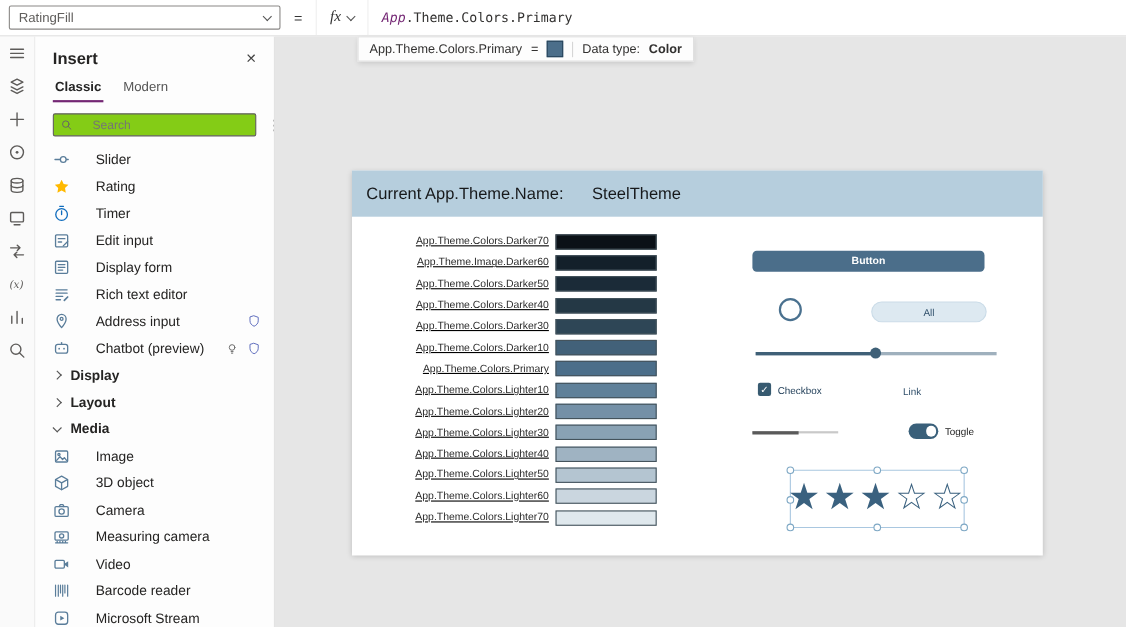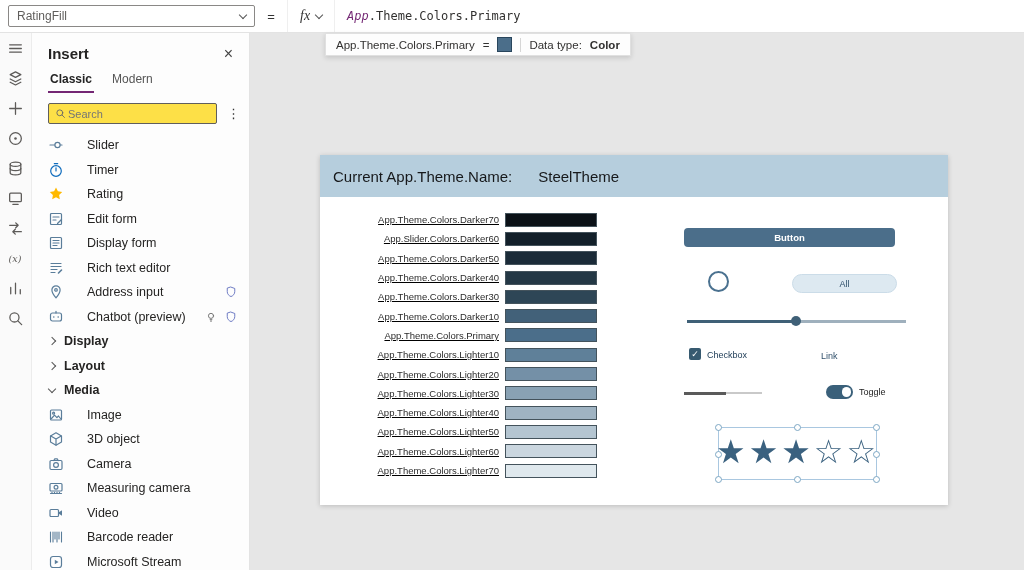--- a/index.html
+++ b/index.html
@@ -42,22 +42,22 @@
   
   .panel { position:absolute; left:32px; top:33px; width:218px; bottom:0; background:#fdfdfd;
            border-right:1px solid #e3e3e3; overflow:hidden; z-index:10; }
   .panel-head { display:flex; justify-content:space-between; align-items:flex-end; padding:12px 16px 4px 16px; }
   .panel-title { font-size:15px; font-weight:bold; color:#252423; }
   .panel-close { font-size:16px; color:#444; line-height:1; cursor:default; }
   .tabs { display:flex; gap:16px; padding:2px 16px 0 16px; }
   .tab { font-size:12px; color:#555; padding:4px 2px 5px 2px; border-bottom:2px solid transparent; }
   .tab.active { font-weight:bold; color:#242424; border-bottom:2px solid #742774; }
   .search-row { display:flex; align-items:center; gap:10px; padding:10px 12px 6px 16px; }
-  .search-box { flex:1; height:21px; border:1px solid #605e5c; border-radius:2px; background:#fde047;
-                display:flex; align-items:center; padding:0 6px; gap:2px; }
+  .search-box { flex:1; height:21px; border:1px solid #605e5c; border-radius:2px; background:#84cc16;
+                display:flex; align-items:center; padding:0 6px; gap:18px; }
   .search-box svg { width:11px; height:11px; stroke:#666; fill:none; stroke-width:1.3; stroke-linecap:round; }
   .search-box input { border:none; outline:none; flex:1; font-size:11px; color:#333; font-family:"Liberation Sans",sans-serif; background:transparent; min-width:0; }
   .kebab { font-size:13px; color:#333; letter-spacing:0; }
   .list { padding-top:3px; }
   .item, .section { height:24.5px; display:flex; align-items:center; padding:0 12px 0 16px;
                     font-size:12.5px; color:#252423; gap:7px; }
   .section { font-weight:bold; gap:9px; padding-left:17px; }
   .i16 { width:16px; height:16px; flex:0 0 16px; display:flex; align-items:center; justify-content:center; }
   .i16 svg { width:16px; height:16px; stroke:#5a7d9a; fill:none; stroke-width:1.2; stroke-linecap:round; stroke-linejoin:round; }
   .i12 { width:13px; height:13px; flex:0 0 13px; display:flex; align-items:center; justify-content:center; }
@@ -218,44 +218,44 @@
         <span class="i16">
             <svg viewBox="0 0 16 16">
               <line x1="2" y1="8" x2="14" y2="8"></line>
               <circle cx="9.5" cy="8" r="2.6" fill="#fff"></circle>
             </svg>
           </span>
         <span class="lbl">Slider</span>
       </div>
       <div class="item">
         <span class="i16">
+            <svg viewBox="0 0 16 16">
+              <path d="M8 1.4l1.9 3.9 4.3.6-3.1 3 .7 4.3L8 11.2l-3.8 2 .7-4.3-3.1-3 4.3-.6z" fill="#ffb900" stroke="none"></path>
+            </svg>
+          </span>
+        <span class="lbl">Rating</span>
+      </div>
+      <div class="item">
+        <span class="i16">
             <svg viewBox="0 0 16 16" style="stroke:#0f6cbd">
               <circle cx="8" cy="9" r="5.3"></circle>
               <path d="M8 9V5.8M6.3 1.6h3.4"></path>
             </svg>
           </span>
         <span class="lbl">Timer</span>
       </div>
       <div class="item">
         <span class="i16">
             <svg viewBox="0 0 16 16">
-              <path d="M8 1.4l1.9 3.9 4.3.6-3.1 3 .7 4.3L8 11.2l-3.8 2 .7-4.3-3.1-3 4.3-.6z" fill="#ffb900" stroke="none"></path>
-            </svg>
-          </span>
-        <span class="lbl">Rating</span>
-      </div>
-      <div class="item">
-        <span class="i16">
-            <svg viewBox="0 0 16 16">
               <rect x="2.5" y="2.5" width="11" height="11" rx="1"></rect>
               <path d="M5 6h6M5 9h3"></path>
               <path d="M9.5 12.5l4-4"></path>
             </svg>
           </span>
-        <span class="lbl">Edit form</span>
+        <span class="lbl">Edit input</span>
       </div>
       <div class="item">
         <span class="i16">
             <svg viewBox="0 0 16 16">
               <rect x="2.5" y="2.5" width="11" height="11" rx="1"></rect>
               <path d="M5 5.5h6M5 8h6M5 10.5h4"></path>
             </svg>
           </span>
         <span class="lbl">Display form</span>
       </div>
@@ -393,21 +393,21 @@
         <span>Current App.Theme.Name:</span>
         <span>SteelTheme</span>
       </div>
 
       <div class="swatchlist">
         <div class="srow">
             <span class="slabel">App.Theme.Colors.Darker70</span>
             <span class="sw" style="background: rgb(11, 17, 23);"></span>
           </div>
         <div class="srow">
-            <span class="slabel">App.Slider.Colors.Darker60</span>
+            <span class="slabel">App.Theme.Image.Darker60</span>
             <span class="sw" style="background: rgb(19, 32, 42);"></span>
           </div>
         <div class="srow">
             <span class="slabel">App.Theme.Colors.Darker50</span>
             <span class="sw" style="background: rgb(27, 43, 56);"></span>
           </div>
         <div class="srow">
             <span class="slabel">App.Theme.Colors.Darker40</span>
             <span class="sw" style="background: rgb(36, 56, 69);"></span>
           </div>

